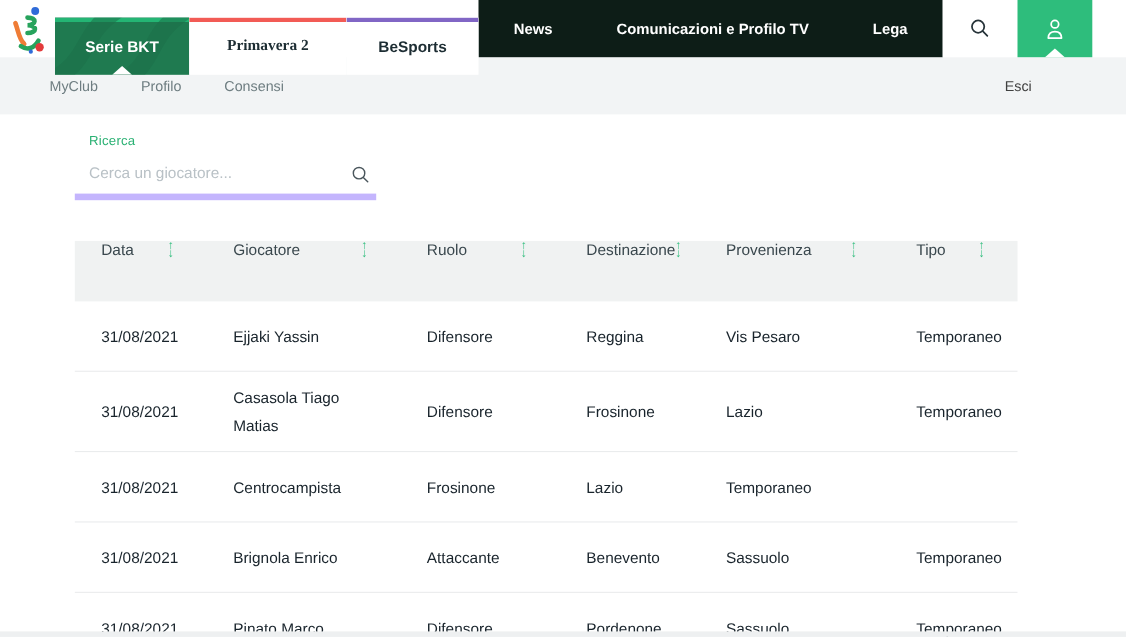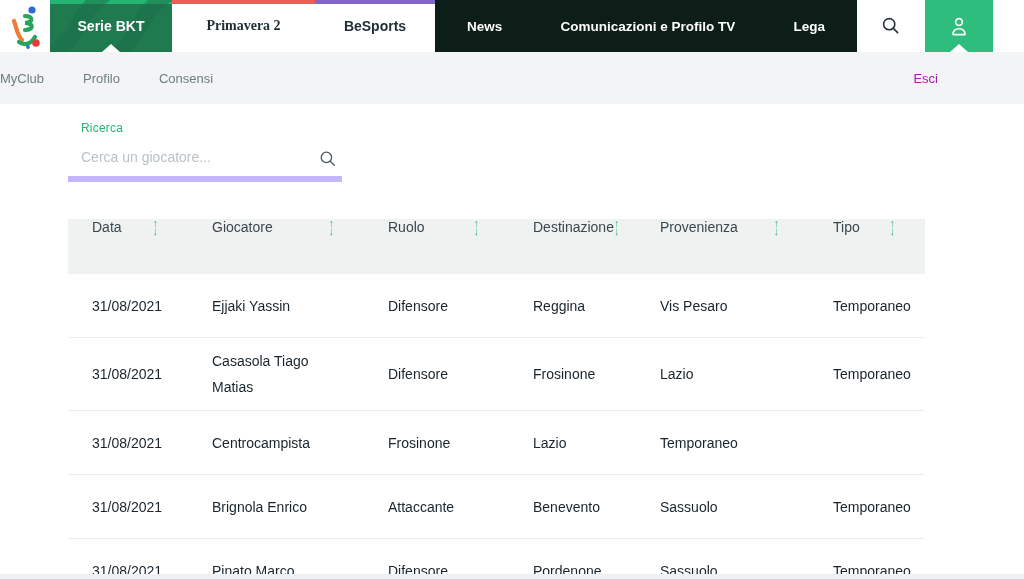--- a/index.html
+++ b/index.html
@@ -4,21 +4,21 @@
 <style>
   * { margin:0; padding:0; box-sizing:border-box; }
   html,body { width:1024px; height:579px; overflow:hidden; background:#fff;
     font-family:"Liberation Sans", sans-serif; }
   .page { position:relative; width:1024px; height:579px; background:#fff; }
 
   
   .topbar { display:flex; height:52px; width:1024px; background:#fff; }
   .logo-box { width:50px; height:52px; background:#fff; display:flex; align-items:center; justify-content:center; }
   .tab { position:relative; height:52px; display:flex; align-items:center; justify-content:center;
-    font-size:14px; font-weight:700; color:#1d2d33; cursor:pointer; background:#fff; overflow:hidden; }
+    font-size:14px; font-weight:700; color:#1d2d33; cursor:pointer; background:#fff; overflow:hidden;margin-top:16px; }
   .tab .strip { position:absolute; top:0; left:0; right:0; height:4px; }
   .tab-bkt { width:122px; background:#1f7a50; color:#fff; }
   .tab-bkt .strip { background:#24b574; }
   .tab-bkt .waves { position:absolute; inset:0; }
   .tab-primavera { width:143px;font-family:Liberation Serif, serif; }
   .tab-primavera .strip { background:#f25b55; }
   .tab-besports { width:120px; }
   .tab-besports .strip { background:#8166c5; }
   .tab-label { position:relative; z-index:2; }
   .notch { position:absolute; bottom:0; left:50%; transform:translateX(-50%);
@@ -26,23 +26,23 @@
     border-bottom:8px solid #fff; z-index:3; }
   .darknav { width:422px; height:52px; background:#0d1d17; display:flex; align-items:center;
     justify-content:space-between; padding:12px 32px; }
   .darknav .nav-item { color:#fff; font-size:13.5px; font-weight:600; white-space:nowrap; cursor:pointer; }
   .search-box { width:68px; height:52px; background:#fff; display:flex; align-items:center; justify-content:center; cursor:pointer; }
   .user-box { position:relative; width:68px; height:52px; background:#2ebd7c; display:flex; align-items:center; justify-content:center; cursor:pointer; }
   .top-spacer { flex:1; background:#fff; }
 
   
   .subnav { display:flex; align-items:center; height:52px; width:1024px; background:#f2f4f5;
-    }
+    padding-left:45px; }
   .subnav .sub-item { font-size:13px; font-weight:500; color:#6e7d81; margin-right:39px; cursor:pointer; }
-  .subnav .logout { margin-left:auto; margin-right:86px; font-size:13px; font-weight:500; color:#a21caf; cursor:pointer; }
+  .subnav .logout { margin-left:auto; margin-right:86px; font-size:13px; font-weight:500; color:#404040; cursor:pointer; }
 
   
   .content { padding-top:17px; }
   .search-section { margin-left:68px; width:274px; }
   .search-label { display:block; font-size:12px; font-weight:400; color:#2ab173; margin-left:13px; letter-spacing:.2px; }
   .search-field { position:relative; margin-top:8px; border-bottom:6px solid #c4b5fd; height:39px; }
   .search-field input { width:100%; height:100%; border:0; outline:none; background:transparent;
     font-family:"Liberation Sans", sans-serif; font-size:14px; color:#33424a; padding:0 30px 6px 13px; }
   .search-field input::placeholder { color:#b9c1c6; opacity:1; }
   .search-field .field-icon { position:absolute; right:4px; top:6px; }

